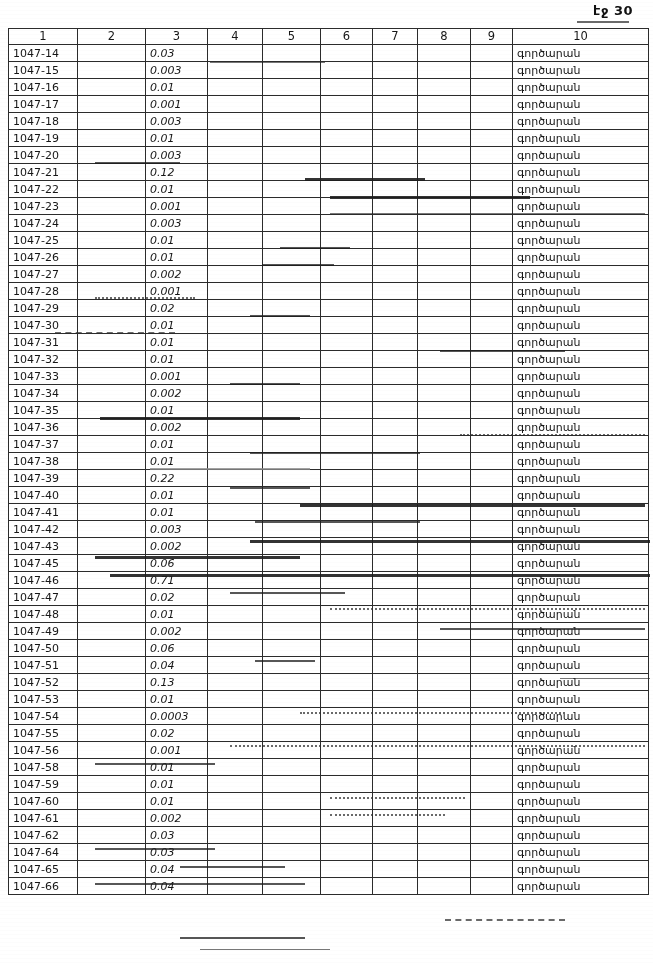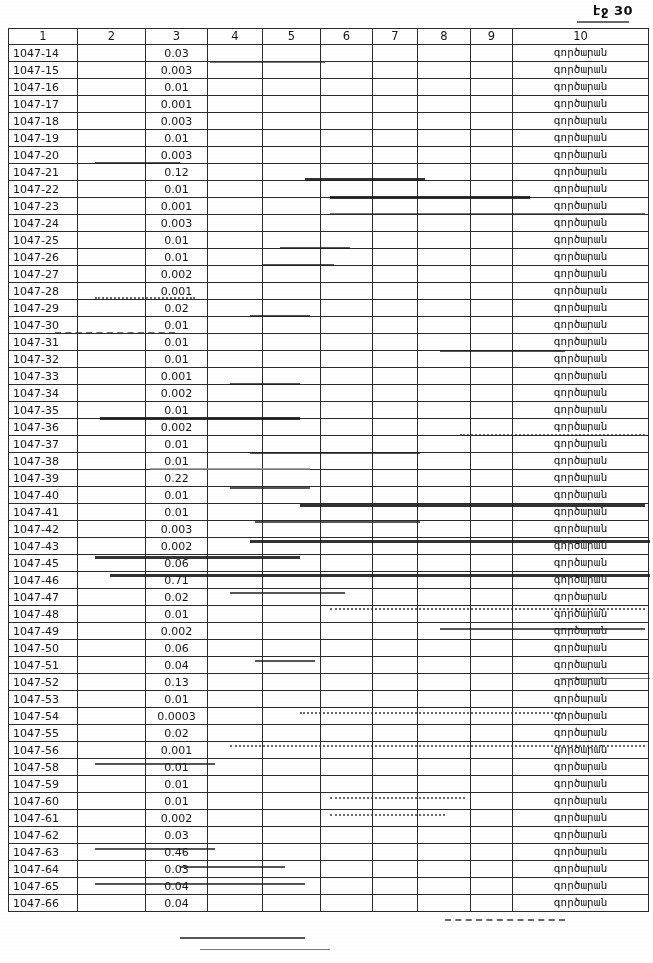--- a/index.html
+++ b/index.html
@@ -61,22 +61,22 @@
     font-weight: normal;
     color: #161616;
   }
   table.scan-table thead th {
     text-align: center;
     height: 15px;
     font-size: 11.5px;
     border-bottom: 1px solid #2b2b2b;
   }
   td.c1  { text-align: left; }
-  td.c3  { text-align: center; }
-  td.c10 { text-align: center; font-family: Liberation Mono, monospace; }
+  td.c3  { text-align: left; font-style: italic; }
+  td.c10 { text-align: left; }
   
   .artifact {
     position: absolute;
     background: #1d1d1d;
     height: 2px;
     opacity: 0.75;
     pointer-events: none;
   }
   .artifact.thick { height: 3px; opacity: 0.9; }
   .artifact.thin  { height: 1px; opacity: 0.6; }
@@ -677,32 +677,20 @@
         <td class="c6"></td>
         <td class="c7"></td>
         <td class="c8"></td>
         <td class="c9"></td>
         <td class="c10">գործարան</td>
       </tr>
       <tr>
         <td class="c1">1047-62</td>
         <td class="c2"></td>
         <td class="c3">0.03</td>
-        <td class="c4"></td>
-        <td class="c5"></td>
-        <td class="c6"></td>
-        <td class="c7"></td>
-        <td class="c8"></td>
-        <td class="c9"></td>
-        <td class="c10">գործարան</td>
-      </tr>
-      <tr>
-        <td class="c1">1047-63</td>
-        <td class="c2"></td>
-        <td class="c3">0.46</td>
         <td class="c4"></td>
         <td class="c5"></td>
         <td class="c6"></td>
         <td class="c7"></td>
         <td class="c8"></td>
         <td class="c9"></td>
         <td class="c10">գործարան</td>
       </tr>
       <tr>
         <td class="c1">1047-64</td>

